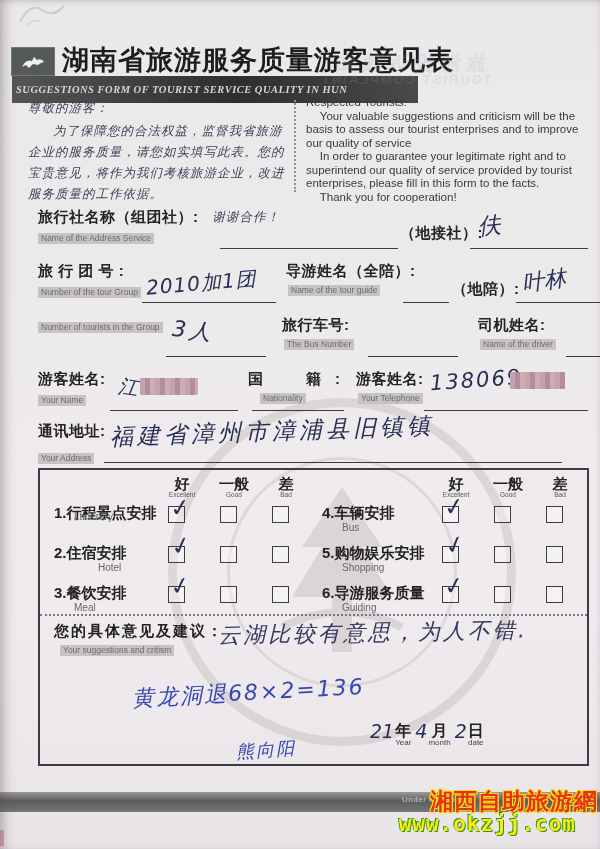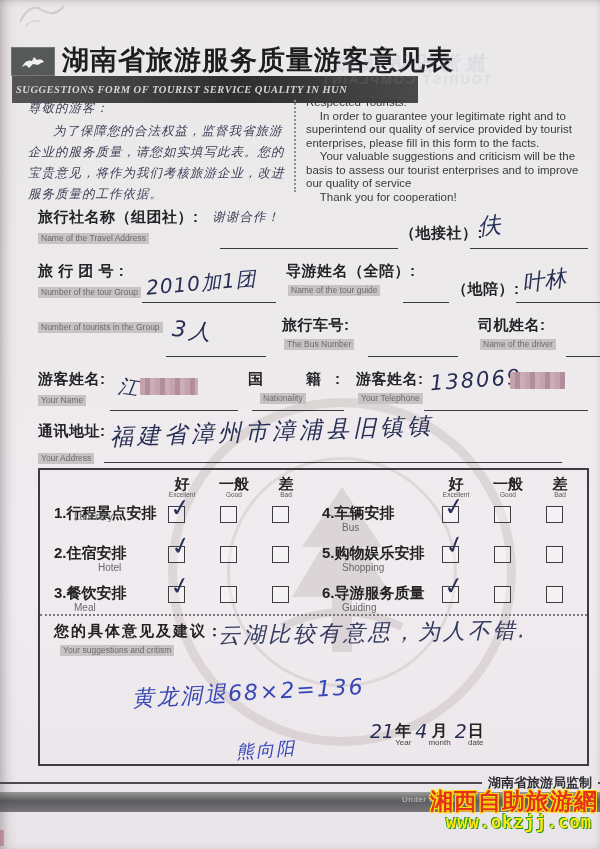--- a/index.html
+++ b/index.html
@@ -62,21 +62,21 @@
   
   .foot-row{position:absolute;left:0;top:774px;width:600px;display:flex;align-items:center;}
   .foot-row .l1{flex:0 0 482px;border-top:2px solid #4a4a50;}
   .foot-row .txt{font-size:13px;font-weight:bold;margin:0 6px;white-space:nowrap;color:#2c2c30;}
   .foot-row .l2{flex:1;border-top:2px solid #4a4a50;}
   .dark-bar{position:absolute;left:0;top:792px;width:600px;height:20px;
     background:linear-gradient(180deg,#9a9a9a,#5c5c5e 45%,#77777a);}
   .bar-text{position:absolute;left:402px;top:795px;font-size:8px;color:#d8d8dc;opacity:.85;letter-spacing:.5px;}
   .wm1{position:absolute;right:2px;top:786px;font-family:"DejaVu Sans",sans-serif;font-weight:bold;font-size:23px;letter-spacing:1px;
     color:#e5301c;text-shadow:0 0 1px #ffe312,1px 1px 0 #ffe312,-1px -1px 0 #ffd500,1px -1px 0 #ffe312,-1px 1px 0 #ffe312;white-space:nowrap;}
-  .wm2{position:absolute;right:8px;top:812px;font-family:"DejaVu Sans Mono",monospace;font-weight:bold;font-size:17px;letter-spacing:1px;
+  .wm2{position:absolute;right:24px;top:812px;font-family:"DejaVu Sans Mono",monospace;font-weight:bold;font-size:21px;letter-spacing:1px;
     color:#ffe818;text-shadow:0 0 1px #1f8a14,1px 1px 0 #2a9a1a,-1px -1px 0 #2a9a1a;white-space:nowrap;}
   
   .stamp{position:absolute;left:168px;top:398px;width:330px;height:330px;border-radius:50%;
     border:9px solid rgba(148,132,122,.20);pointer-events:none;}
   .stamp .inner{position:absolute;left:50px;top:50px;right:50px;bottom:50px;border-radius:50%;border:3px solid rgba(148,132,122,.18);}
   .stamp svg{position:absolute;left:85px;top:70px;opacity:.20;}
   .scribble{position:absolute;left:12px;top:0px;opacity:.5;}
   .red-edge{position:absolute;left:0;top:830px;width:4px;height:16px;background:#d4758a;opacity:.6;}
 </style>
 </head>
@@ -109,28 +109,28 @@
   <div class="ghost" style="left:320px;top:72px;font-size:13px;letter-spacing:2px;">TOURIST COMPLAINT</div>
 
   <div class="intro-cn">
     <div class="sal">尊敬的游客：</div>
     <div class="body">为了保障您的合法权益，监督我省旅游企业的服务质量，请您如实填写此表。您的宝贵意见，将作为我们考核旅游企业，改进服务质量的工作依据。</div>
     <div class="close">谢谢合作！</div>
   </div>
   <div class="intro-divider"></div>
   <div class="intro-en">
     <div>Respected Tourists:</div>
+    <div class="p">Your valuable suggestions and criticism will be the basis to assess our tourist enterprises and to improve our quality of service</div>
     <div class="p">In order to guarantee your legitimate right and to superintend our quality of service provided by tourist enterprises, please fill in this form to the facts.</div>
-    <div class="p">Your valuable suggestions and criticism will be the basis to assess our tourist enterprises and to improve our quality of service</div>
     <div class="close">Thank you for cooperation!</div>
   </div>
 
   <div class="abs" style="left:38px;top:208px;width:550px;height:48px;">
     <div class="lab">旅行社名称（组团社）:</div>
-    <div class="en" style="margin-top:3px;">Name  of  the  Travel  Address</div>
+    <div class="en" style="margin-top:3px;">Name  of  the  Address  Service</div>
     <div class="uline" style="left:182px;top:40px;width:178px;"></div>
     <div class="lab abs" style="left:362px;top:16px;">（地接社）:</div>
     <div class="hand abs" style="left:440px;top:2px;font-size:23px;transform:rotate(-6deg);">伕</div>
     <div class="uline" style="left:432px;top:40px;width:118px;"></div>
   </div>
 
   <div class="abs" style="left:38px;top:262px;width:550px;height:48px;">
     <div class="lab">旅 行 团 号 :</div>
     <div class="en" style="margin-top:3px;">Number  of  the  tour  Group</div>
     <div class="hand abs" style="left:108px;top:8px;font-size:20px;transform:rotate(-5deg);letter-spacing:1px;">2010加1团</div>
@@ -281,25 +281,20 @@
       <div class="date-unit">
         <span class="hand val">2</span>
         <span class="lblcol">
             <span class="cn">日</span>
             <span class="sub">date</span>
           </span>
       </div>
     </div>
   </div>
 
-  <div class="foot-row">
-    <div class="l1"></div>
-    <div class="txt">湖南省旅游局监制</div>
-    <div class="l2"></div>
-  </div>
 
   <div class="dark-bar"></div>
   <div class="bar-text">Under the  Survei</div>
   <div class="wm1">湘西自助旅游網</div>
   <div class="wm2">www.okzjj.com</div>
 
   <div class="red-edge"></div>
 </div>
 
 </body></html>

